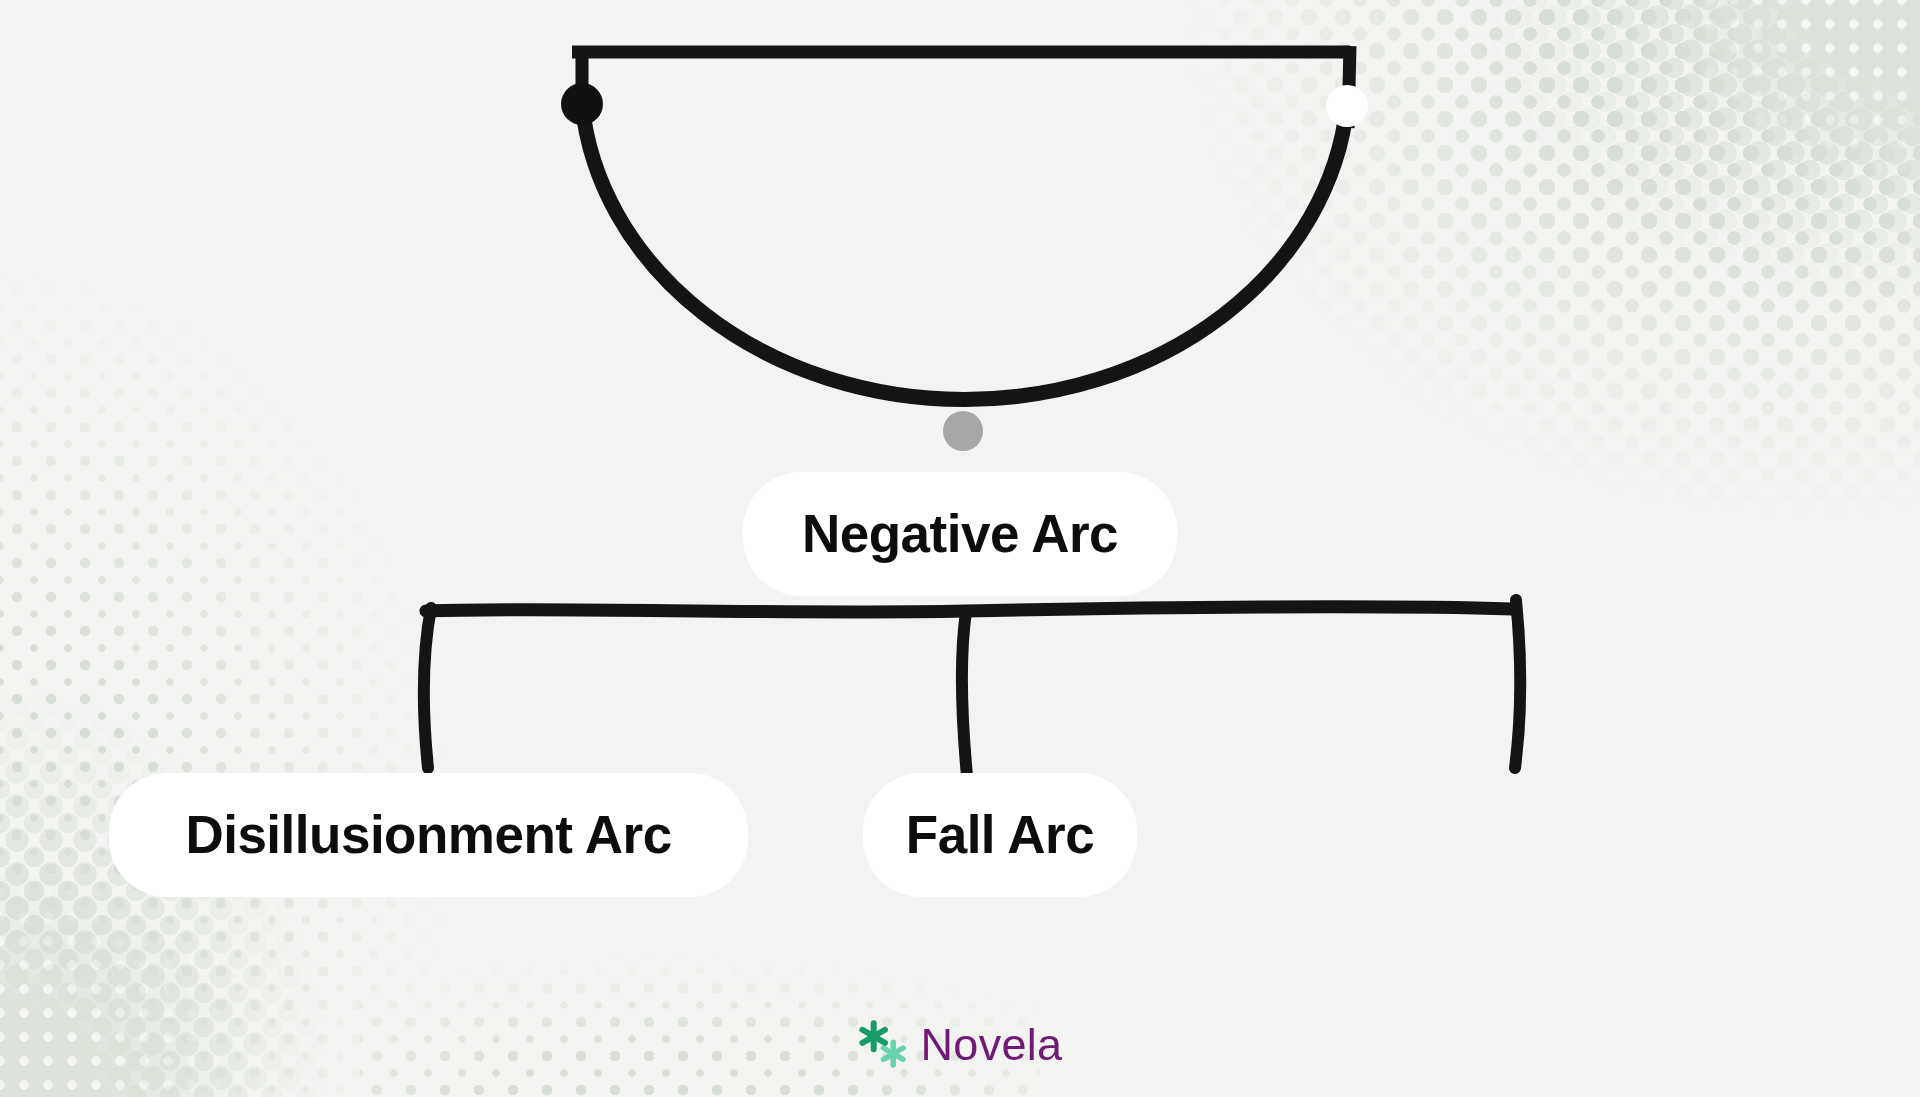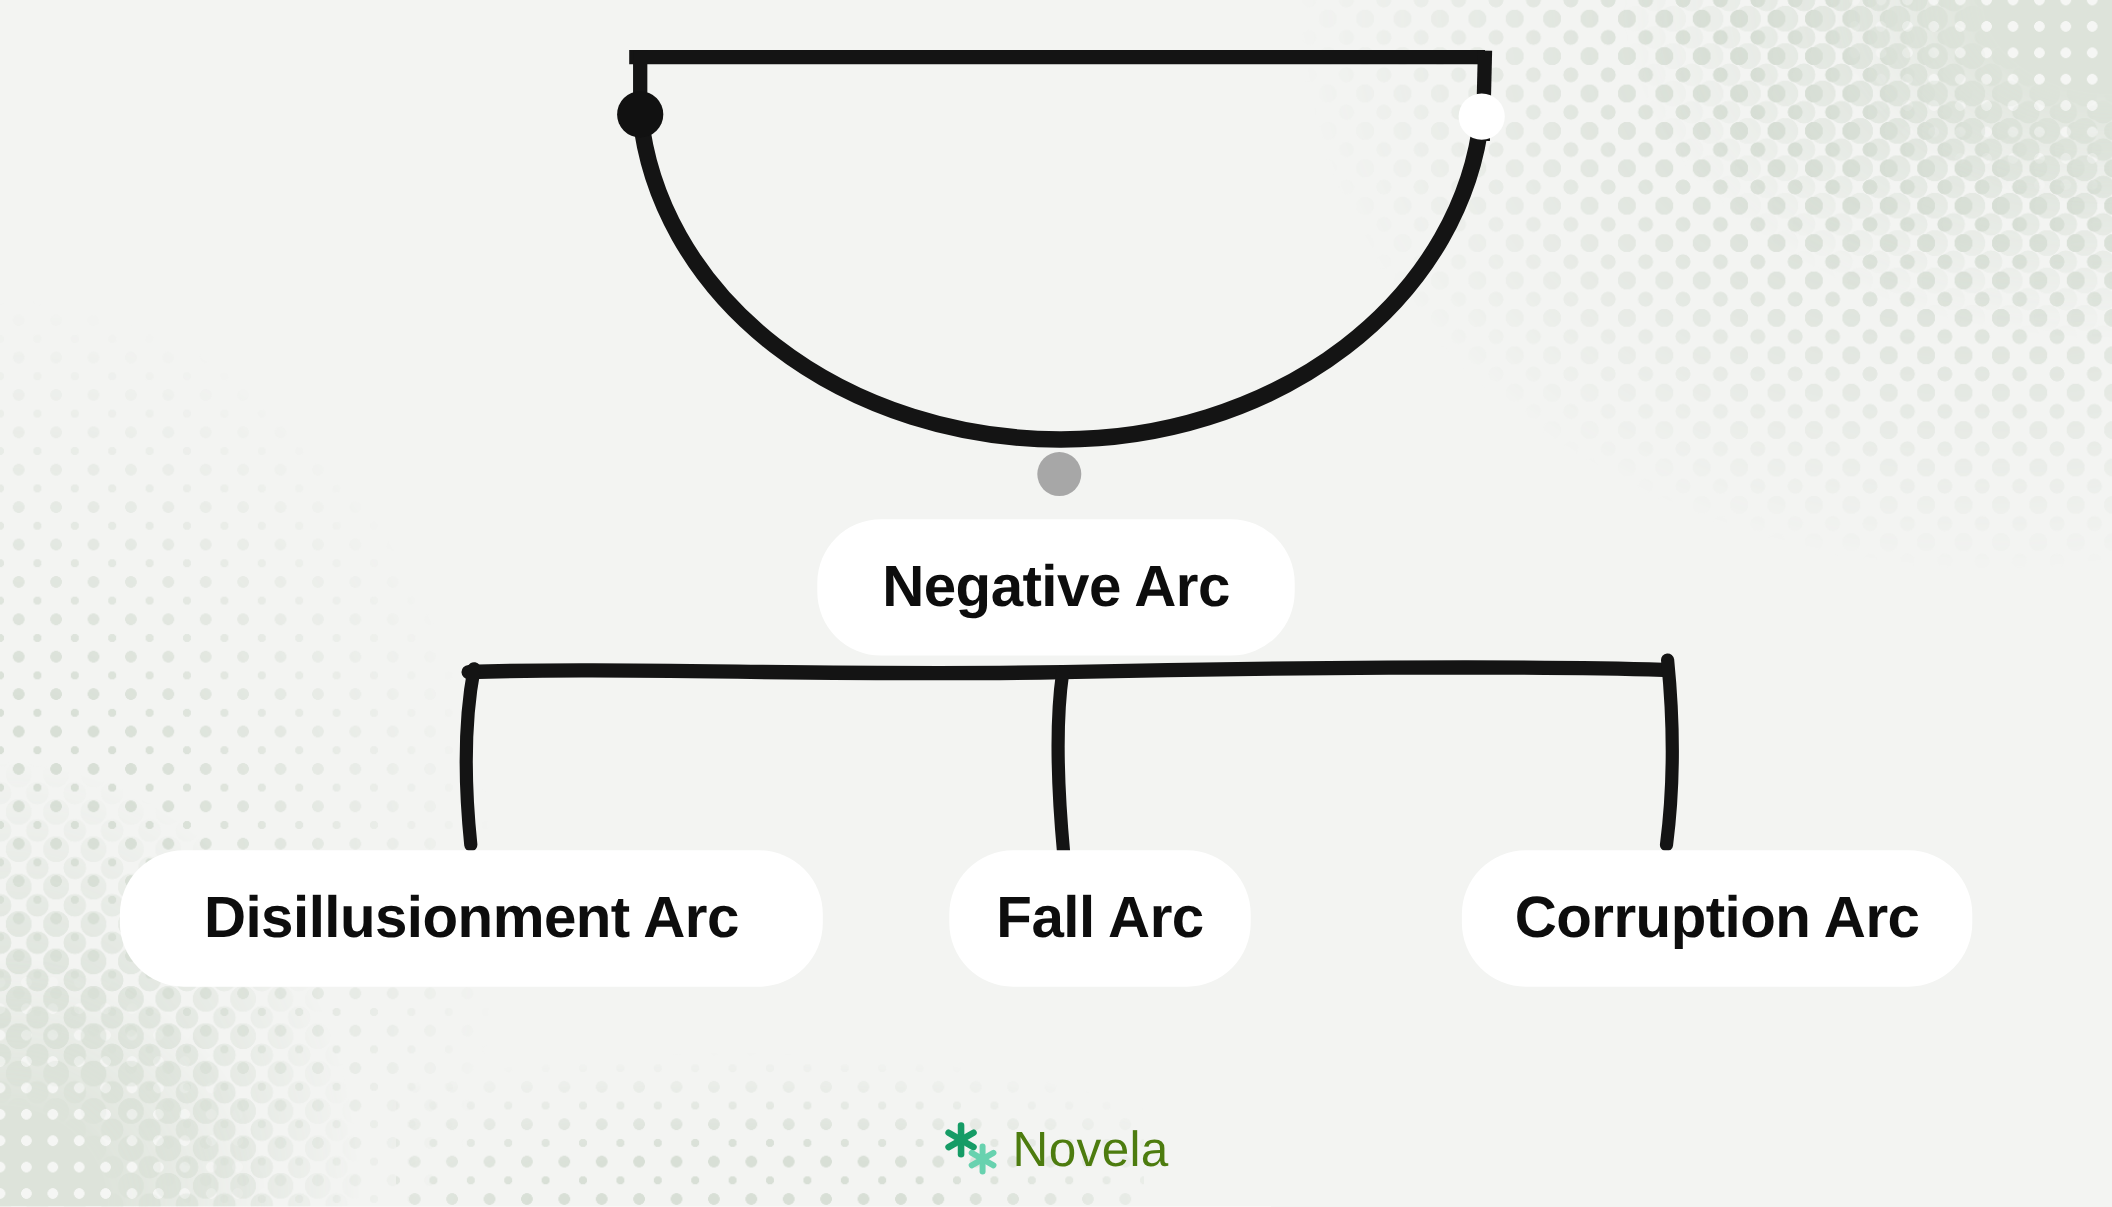--- a/index.html
+++ b/index.html
@@ -122,21 +122,21 @@
     left: 50%;
     bottom: 26px;
     transform: translateX(-50%);
     display: flex;
     align-items: center;
     gap: 9px;
   }
   .brand-name {
     font-size: 45px;
     font-weight: 500;
-    color: #4d7c0f;
+    color: #701a75;
     letter-spacing: 0.3px;
   }
 </style>
 </head>
 <body>
 
 <div class="stage">
 
   <div class="ht ht-dots-md ht-topright"></div>
   <div class="ht ht-dots-lg ht-topright-dense"></div>
@@ -166,23 +166,20 @@
 
   <div class="pill pill-root">
     <span>Negative Arc</span>
   </div>
   <div class="pill pill-c2">
     <span>Fall Arc</span>
   </div>
   <div class="pill pill-c1">
     <span>Disillusionment Arc</span>
   </div>
-  <div class="pill pill-c3">
-    <span>Corruption Arc</span>
-  </div>
 
   <div class="brand">
     <svg width="54" height="50" viewBox="0 0 46 46">
       <g stroke="#169c66" stroke-width="5.5" stroke-linecap="round">
         <line x1="13" y1="3" x2="13" y2="27"></line>
         <line x1="2.6" y1="9" x2="23.4" y2="21"></line>
         <line x1="23.4" y1="9" x2="2.6" y2="21"></line>
       </g>
       <g stroke="#68d2af" stroke-width="5" stroke-linecap="round">
         <line x1="31" y1="20.5" x2="31" y2="41.5"></line>

